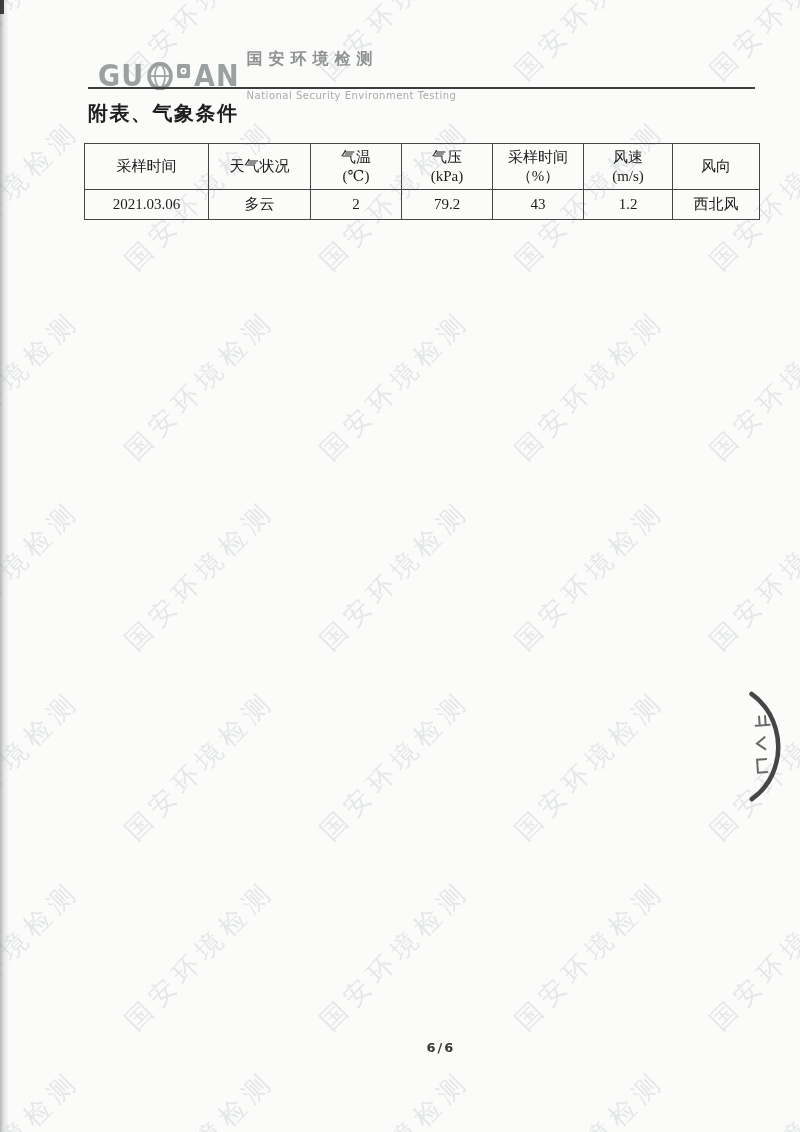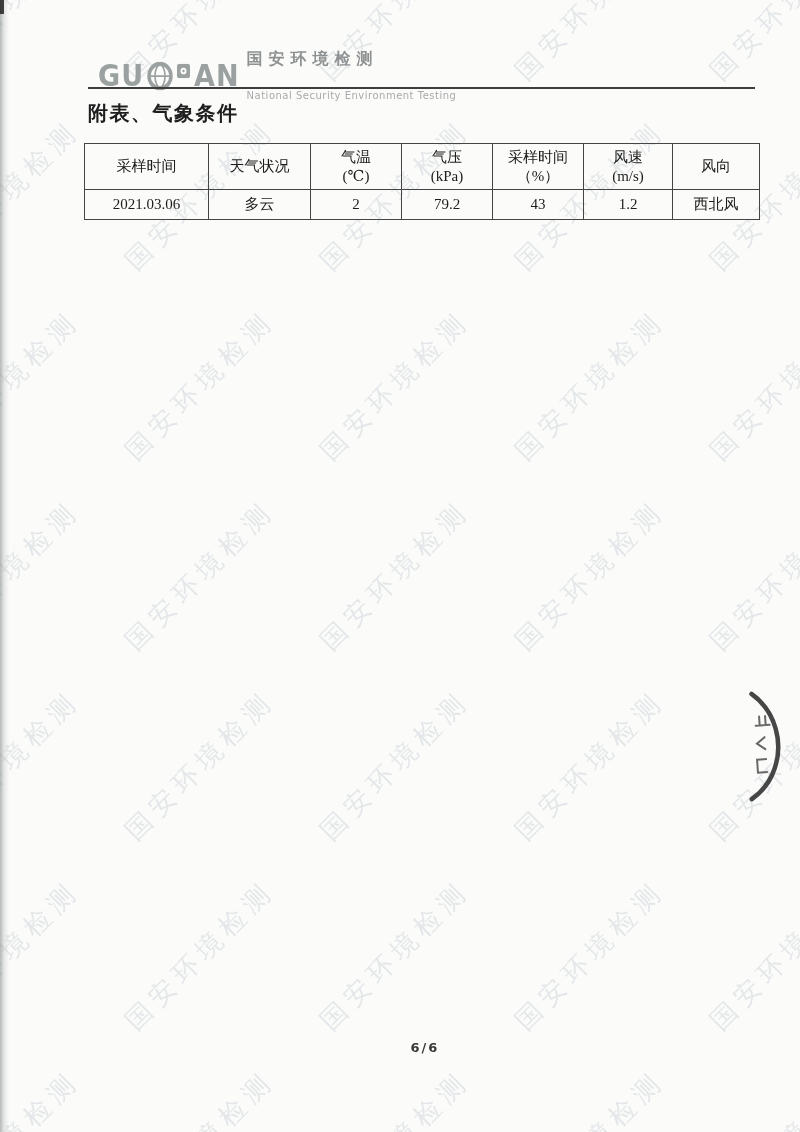--- a/index.html
+++ b/index.html
@@ -84,21 +84,21 @@
     text-align: center; vertical-align: middle; padding: 0;
   }
   .weather-table thead tr { height: 46px; }
   .weather-table tbody tr { height: 30px; }
   .th-label { line-height: 19px; }
   .th-unit { line-height: 18px; }
   .th-unit:empty { display: none; }
 
   
   .page-footer {
-    position: absolute; left: 380px; top: 1038px; width: 90px; z-index: 1;
+    position: absolute; left: 396px; top: 1038px; width: 90px; z-index: 1;
     text-align: center;
   }
   .page-number {
     font-family: "DejaVu Sans", "Liberation Sans", sans-serif;
     font-weight: 700; font-size: 13px; color: #3a3a3a; letter-spacing: 2px;
   }
 </style>
 </head>
 <body>
 

